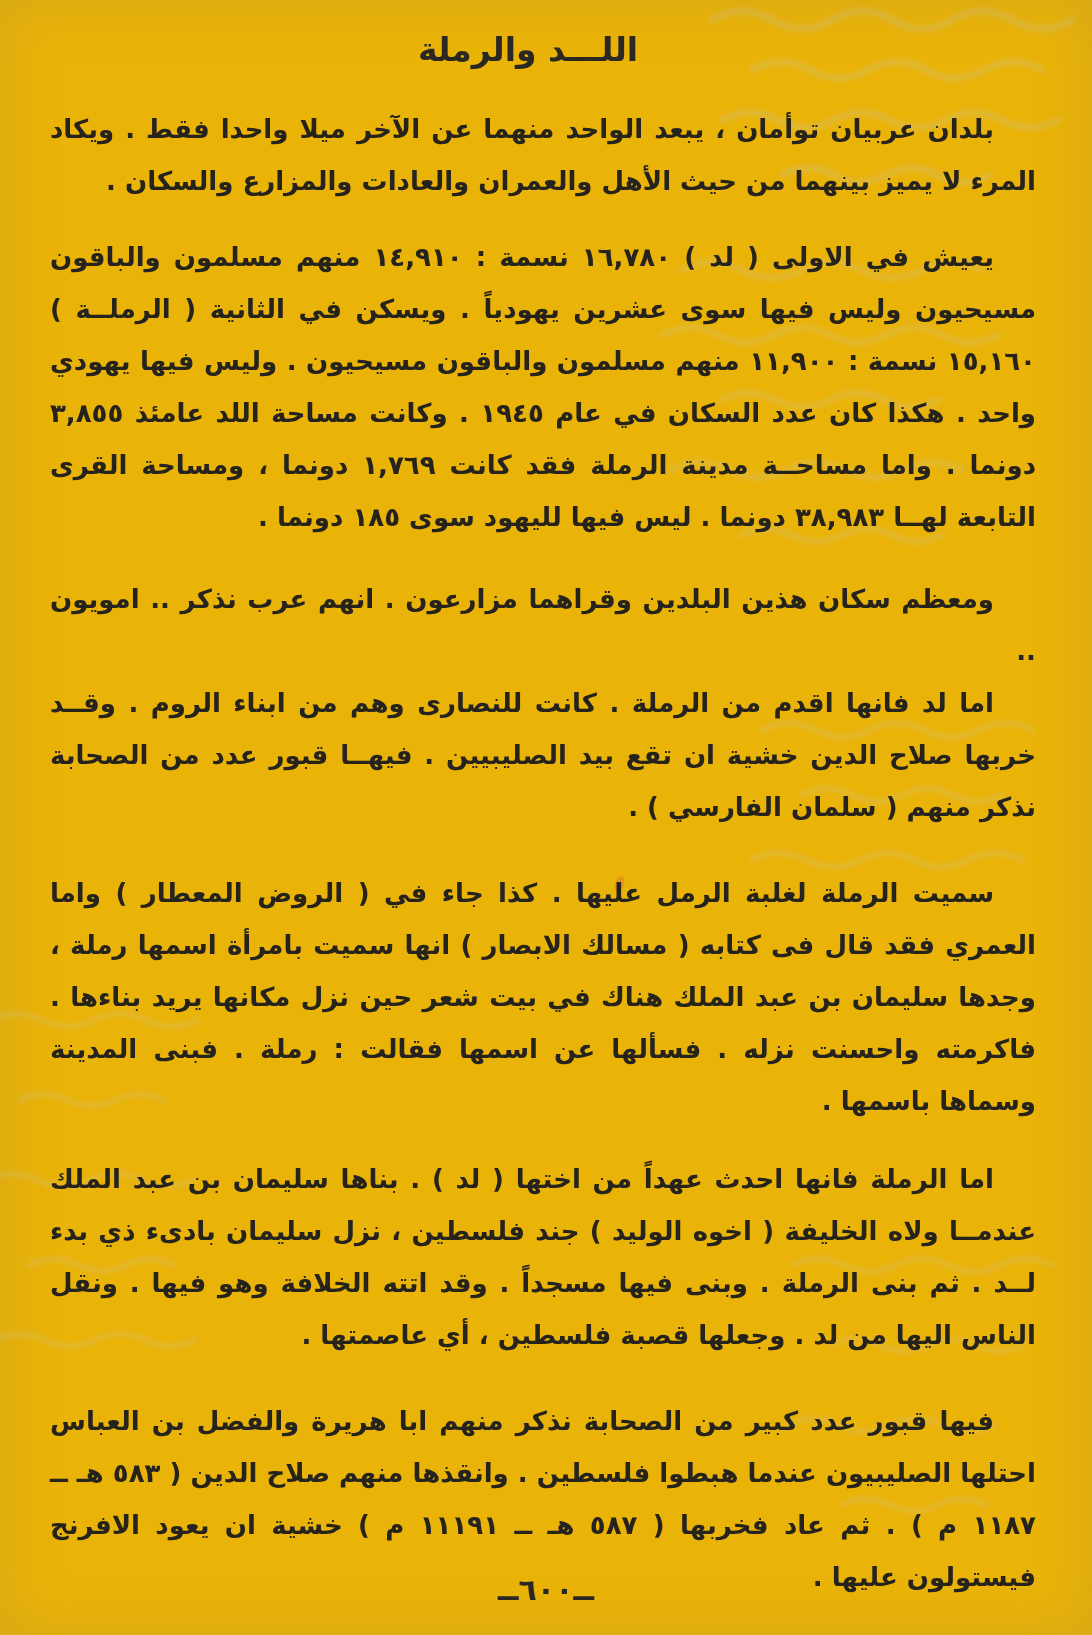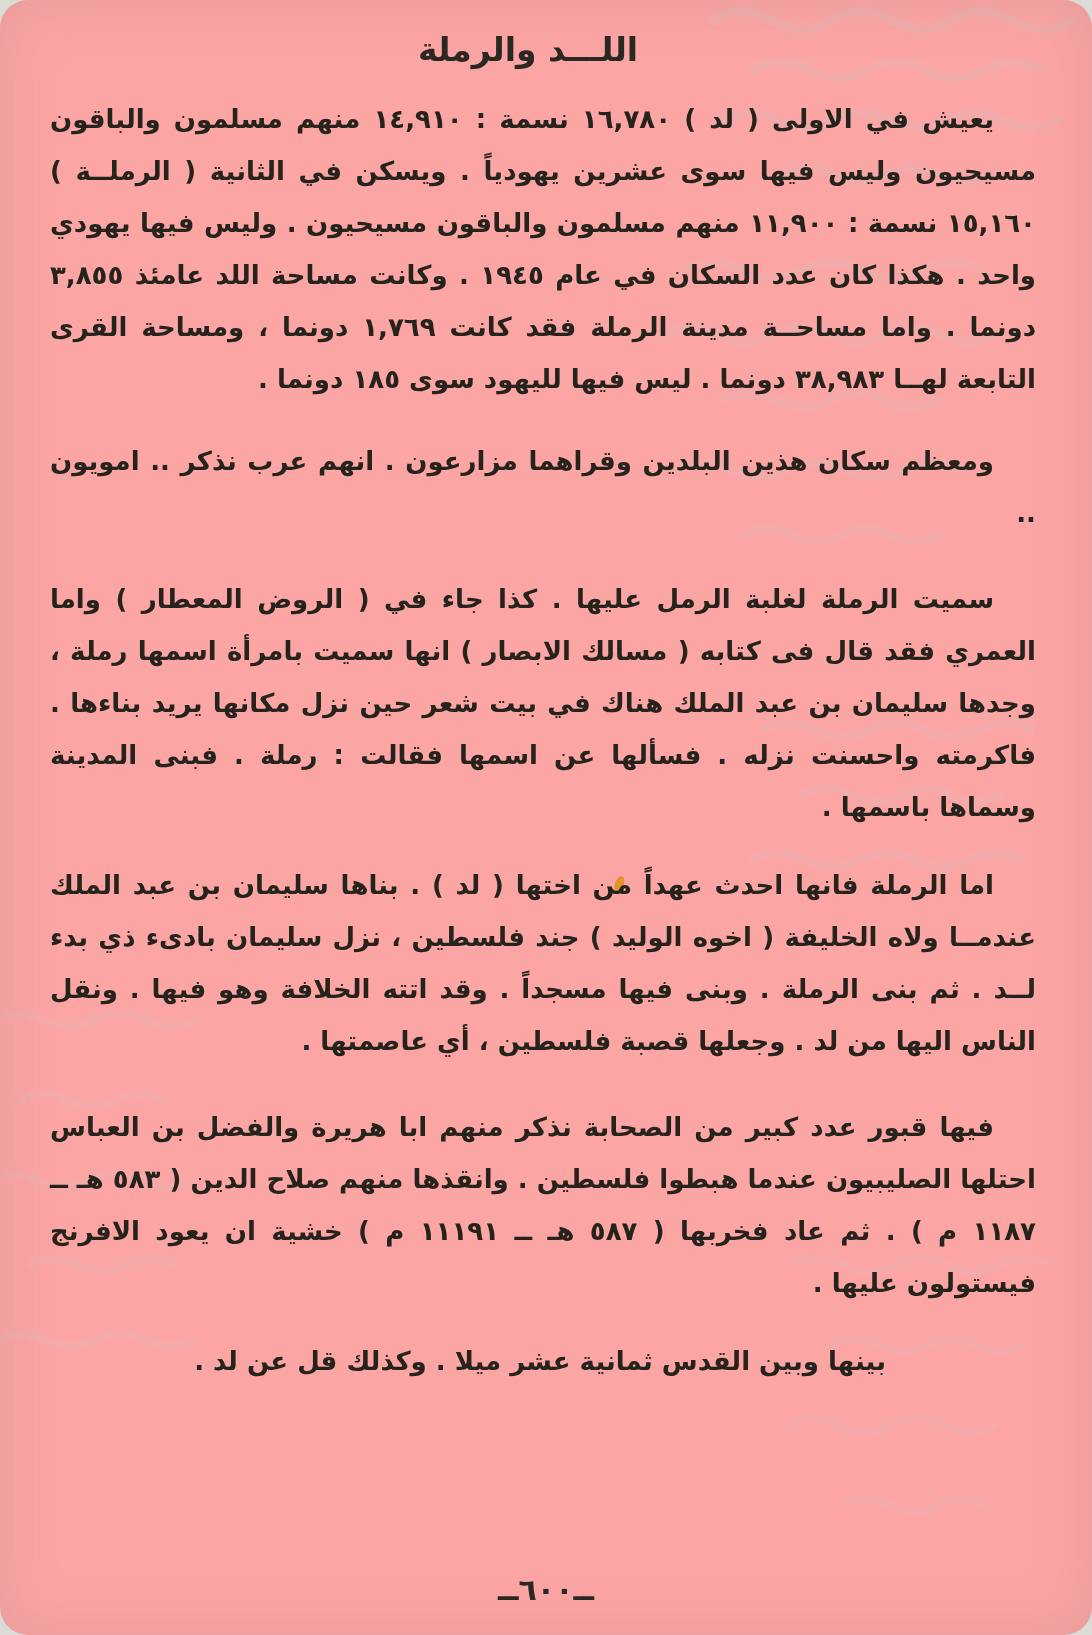--- a/index.html
+++ b/index.html
@@ -4,26 +4,25 @@
 <style>
   html,body{margin:0;padding:0;}
   body{
     width:1092px;height:1635px;
     background:#dddbd5;
     font-family:"DejaVu Sans",sans-serif;
   }
   .page{
     position:relative;
     width:1092px;height:1635px;
-    background:#fca5a5;
+    background:#eab308;
     overflow:hidden;
     direction:rtl;
     color:#24211c;
     box-shadow:inset 0 0 60px rgba(120,115,100,.18);
-    border-radius:28px;
   }
   .content{
     position:absolute;
     top:0;right:56px;left:50px;
   }
   .title{
     text-align:center;
     font-size:33px;
     font-weight:bold;
     margin:30px 30px 0 0;
@@ -135,22 +134,24 @@
         <path d="M80 275 q24 -12 48 0 t48 0 t48 0"></path>
       </g>
     </svg>
   </div>
 
   <div class="speck"></div>
 
   <div class="content">
     <h1 class="title">اللـــد والرملة</h1>
 
+    <p class="para indent p1">بلدان عربيان توأمان ، يبعد الواحد منهما عن الآخر ميلا واحدا فقط . ويكاد المرء لا يميز بينهما من حيث الأهل والعمران والعادات والمزارع والسكان .</p>
     <p class="para indent p2">يعيش في الاولى ( لد ) ١٦,٧٨٠ نسمة : ١٤,٩١٠ منهم مسلمون والباقون مسيحيون وليس فيها سوى عشرين يهودياً . ويسكن في الثانية ( الرملــة ) ١٥,١٦٠ نسمة : ١١,٩٠٠ منهم مسلمون والباقون مسيحيون . وليس فيها يهودي واحد . هكذا كان عدد السكان في عام ١٩٤٥ . وكانت مساحة اللد عامئذ ٣,٨٥٥ دونما . واما مساحــة مدينة الرملة فقد كانت ١,٧٦٩ دونما ، ومساحة القرى التابعة لهــا ٣٨,٩٨٣ دونما . ليس فيها لليهود سوى ١٨٥ دونما .</p>
     <p class="para indent p3">ومعظم سكان هذين البلدين وقراهما مزارعون . انهم عرب نذكر .. امويون ..</p>
+    <p class="para indent p4">اما لد فانها اقدم من الرملة . كانت للنصارى وهم من ابناء الروم . وقــد خربها صلاح الدين خشية ان تقع بيد الصليبيين . فيهــا قبور عدد من الصحابة نذكر منهم ( سلمان الفارسي ) .</p>
     <p class="para indent p6">سميت الرملة لغلبة الرمل عليها . كذا جاء في ( الروض المعطار ) واما العمري فقد قال فى كتابه ( مسالك الابصار ) انها سميت بامرأة اسمها رملة ، وجدها سليمان بن عبد الملك هناك في بيت شعر حين نزل مكانها يريد بناءها . فاكرمته واحسنت نزله . فسألها عن اسمها فقالت : رملة . فبنى المدينة وسماها باسمها .</p>
     <p class="para indent p5">اما الرملة فانها احدث عهداً من اختها ( لد ) . بناها سليمان بن عبد الملك عندمــا ولاه الخليفة ( اخوه الوليد ) جند فلسطين ، نزل سليمان بادىء ذي بدء لــد . ثم بنى الرملة . وبنى فيها مسجداً . وقد اتته الخلافة وهو فيها . ونقل الناس اليها من لد . وجعلها قصبة فلسطين ، أي عاصمتها .</p>
     <p class="para indent p7">فيها قبور عدد كبير من الصحابة نذكر منهم ابا هريرة والفضل بن العباس احتلها الصليبيون عندما هبطوا فلسطين . وانقذها منهم صلاح الدين ( ٥٨٣ هـ ــ ١١٨٧ م ) . ثم عاد فخربها ( ٥٨٧ هـ ــ ١١١٩١ م ) خشية ان يعود الافرنج فيستولون عليها .</p>
     <p class="para p8">بينها وبين القدس ثمانية عشر ميلا . وكذلك قل عن لد .</p>
   </div>
 
   <div class="pageno">ــ٦٠٠ــ</div>
 </div>
 
 </body></html>

